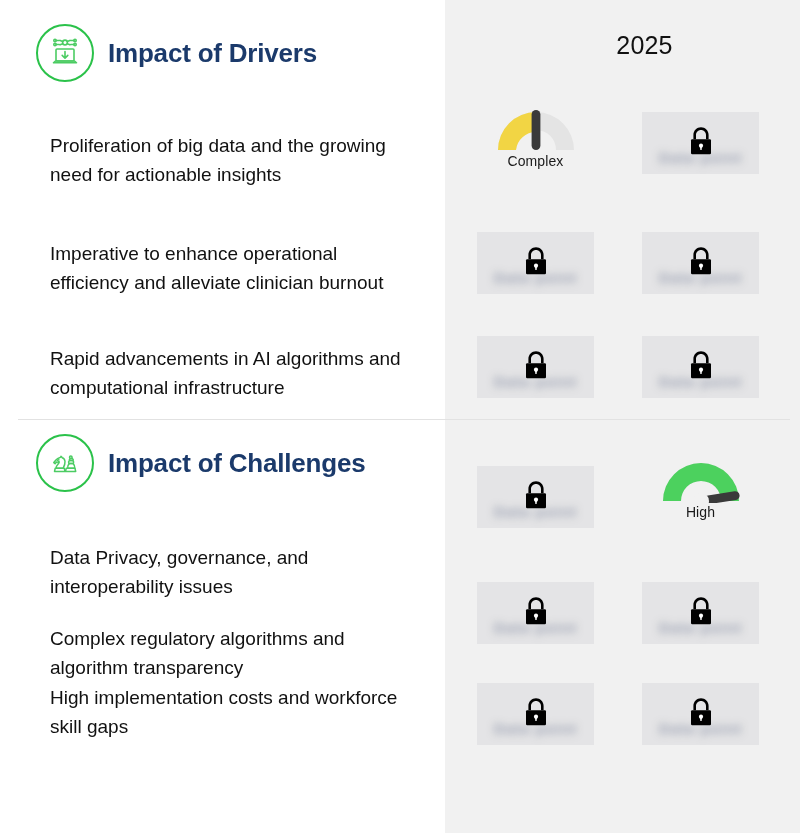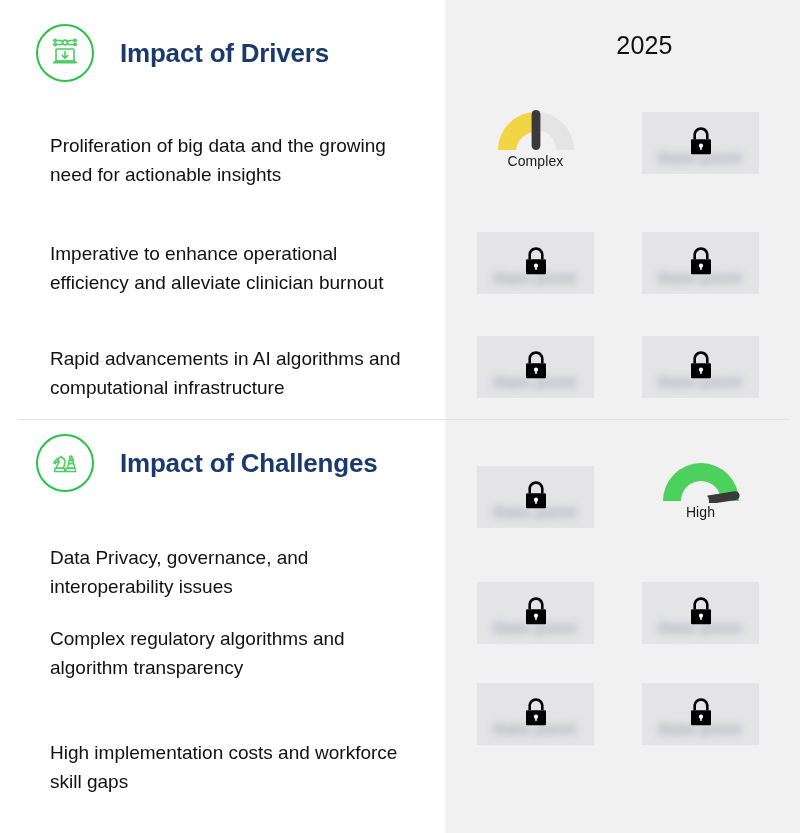--- a/index.html
+++ b/index.html
@@ -55,21 +55,21 @@
     left: 0;
     top: 0;
     width: 445px;
     height: 833px;
   }
 
   .section-head {
     position: absolute;
     display: flex;
     align-items: center;
-    gap: 26px;
+    gap: 14px;
     left: 36px;
     text-align: center;
   }
   .section-head.drivers { top: 24px; }
   .section-head.challenges { top: 434px; }
 
   .head-icon {
     width: 58px;
     height: 58px;
     border: 2.5px solid #2bc24a;
@@ -217,21 +217,21 @@
       </span>
       <span class="section-title">Impact of Challenges</span>
     </div>
 
     <div class="row-label" style="top:104px">Proliferation of big data and the growing need for actionable insights</div>
     <div class="row-label" style="top:212px">Imperative to enhance operational efficiency and alleviate clinician burnout</div>
     <div class="row-label" style="top:317px">Rapid advancements in AI algorithms and computational infrastructure</div>
 
     <div class="row-label" style="top:516px">Data Privacy, governance, and interoperability issues</div>
     <div class="row-label" style="top:597px">Complex regulatory algorithms and algorithm transparency</div>
-    <div class="row-label" style="top:711px">High implementation costs and workforce skill gaps</div>
+    <div class="row-label" style="top:656px">High implementation costs and workforce skill gaps</div>
   </div>
 
   <div class="cell" style="left:477px; top:104px">
     <div class="gauge-wrap">
       <svg class="gauge-svg" width="84" height="46" viewBox="0 0 84 46">
         <path d="M4 44 A38 38 0 0 1 80 44 L62 44 A20 20 0 0 0 22 44 Z" fill="#e4e4e4"></path>
         <path d="M4 44 A38 38 0 0 1 42 6 L42 26 A20 20 0 0 0 22 44 Z" fill="#f2d544"></path>
         <rect x="37.6" y="4" width="8.8" height="40" rx="4.4" fill="#3a3a3a"></rect>
       </svg>
       <div class="gauge-label">Complex</div>

